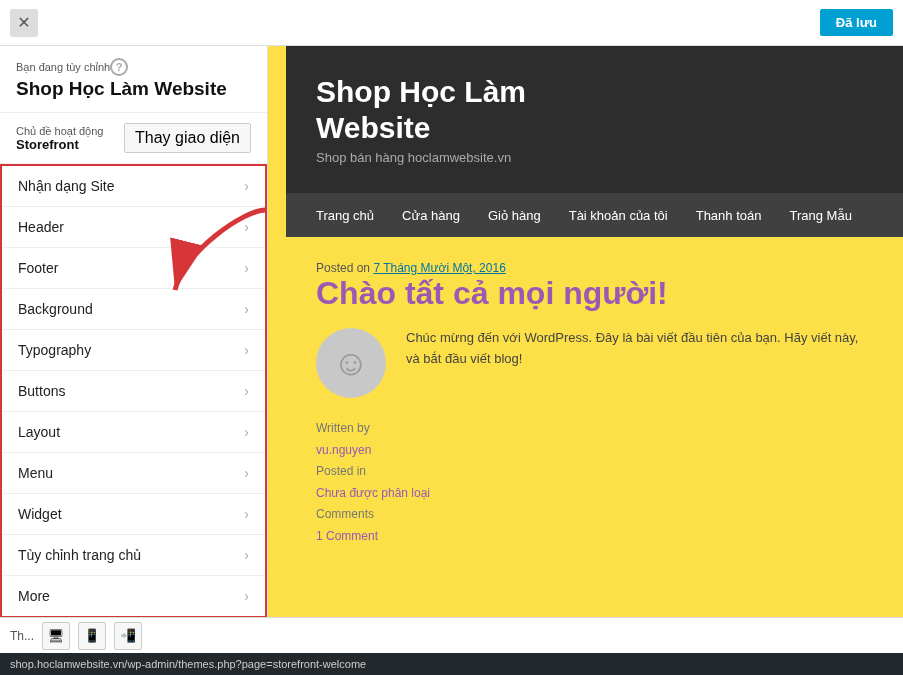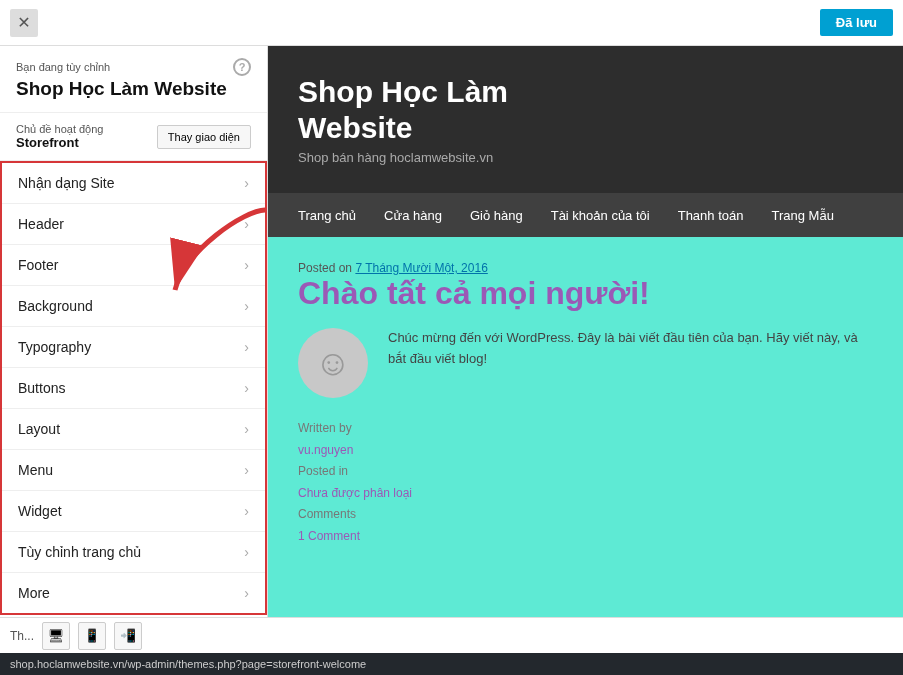--- a/index.html
+++ b/index.html
@@ -56,21 +56,20 @@
 
     .sidebar-header {
       padding: 12px 16px;
       border-bottom: 1px solid #eee;
     }
     .sidebar-header .customizing-label {
       font-size: 11px;
       color: #555;
       display: flex;
       align-items: center;
-      justify-content: space-between;
     }
     .sidebar-header .site-name {
       font-size: 19px;
       color: #111;
       font-weight: bold;
       margin-top: 2px;
     }
     .help-icon {
       width: 18px; height: 18px;
       border: 2px solid #aaa;
@@ -93,21 +92,21 @@
     }
     .theme-section .theme-info .theme-name {
       font-size: 13px;
       color: #111;
       font-weight: bold;
     }
     .change-theme-btn {
       background: #f7f7f7;
       border: 1px solid #ccc;
       padding: 5px 10px;
-      font-size: 11px;
+      font-size: 16px;
       cursor: pointer;
       border-radius: 2px;
     }
 
     
     .nav-menu {
       border: 2px solid #d63638;
       margin: 0;
     }
     .nav-item {
@@ -169,22 +168,23 @@
 
     
     .content-area {
       flex: 1;
       background: #f1f1f1;
       overflow-y: auto;
       padding: 0;
     }
 
     .site-content {
-      background: #5eead4;
+      background: #fde047;
       min-height: 100%;
+      padding-left: 18px;
     }
 
     
     .site-header {
       background: #2d2d2d;
       padding: 28px 30px 28px 30px;
     }
     .site-title {
       font-size: 30px;
       font-weight: bold;

